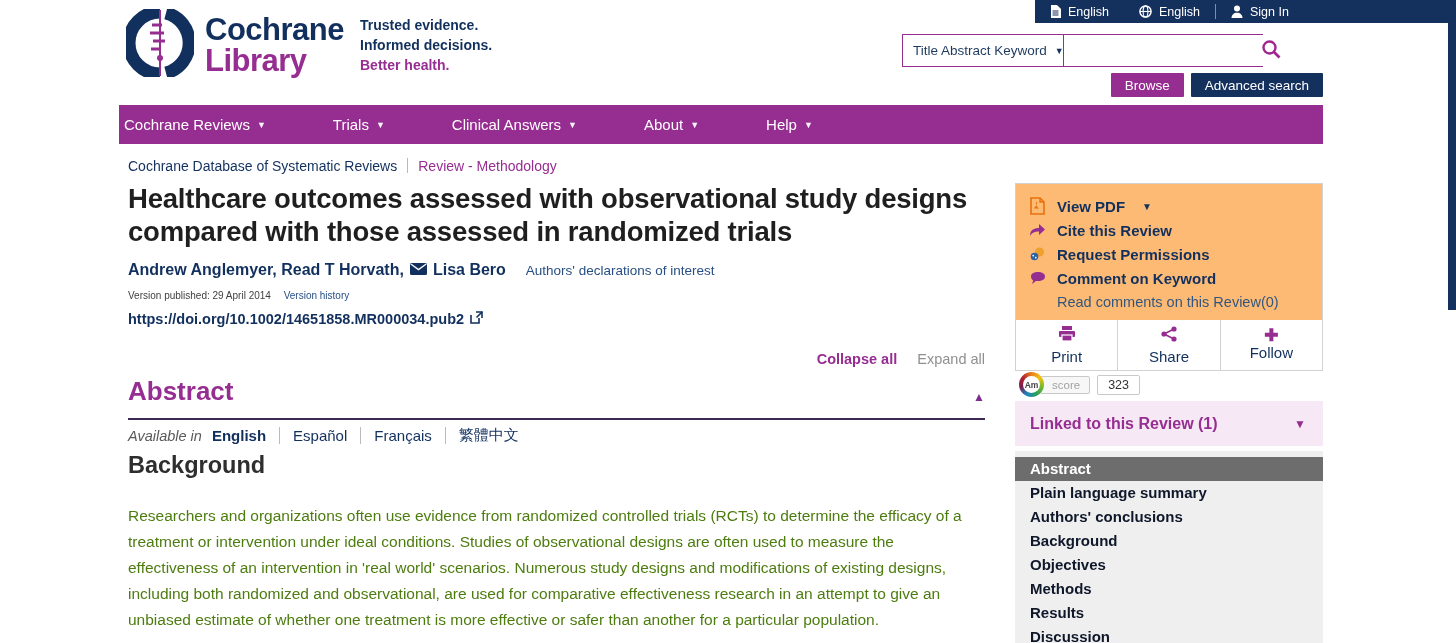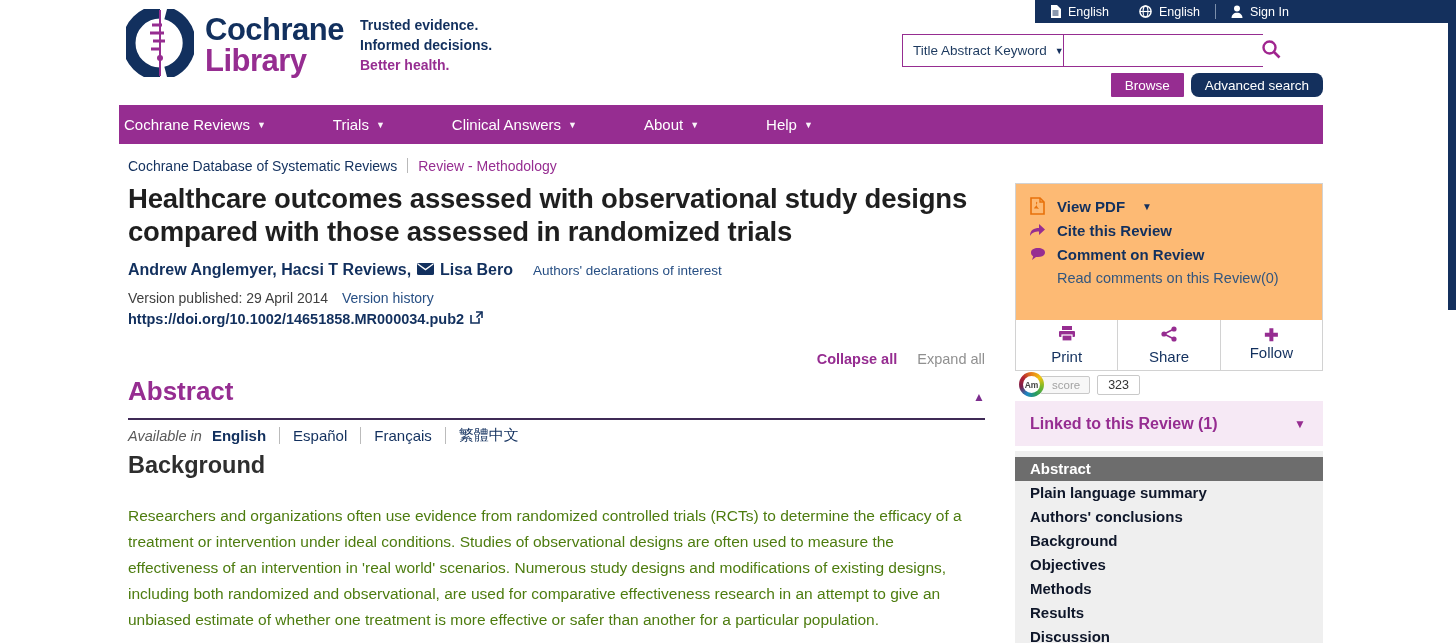--- a/index.html
+++ b/index.html
@@ -35,42 +35,42 @@
   .search-scope {
     width:161px; border-right:1px solid #962d91; display:flex; align-items:center;
     padding:0 8px 0 10px; font-size:13.5px; color:#1d3a5f; cursor:pointer; white-space:nowrap;
   }
   .search-scope .caret { margin-left:8px; font-size:9px; color:#14305d; }
   .search-input { flex:1; border:0; outline:none; font-size:14px; padding:0 8px; font-family:"Liberation Sans",sans-serif; }
   .search-btn { width:44px; display:flex; align-items:center; justify-content:center; cursor:pointer; background:#fff; border:0; }
   .hdr-links { left:902px; top:73px; width:421px; height:24px; display:flex; justify-content:flex-end; gap:7px; }
   .btn { border:0; color:#fff; font-size:13.5px; font-family:"Liberation Sans",sans-serif; padding:0 14px; height:24px; cursor:pointer; border-radius:1px; }
   .btn-browse { background:#962d91; }
-  .btn-adv { background:#14305d;border-radius:8px; }
+  .btn-adv { background:#14305d; }
 
   
   .nav { left:119px; top:105px; width:1204px; height:39px; background:#962d91; display:flex; align-items:stretch; }
   .nav-items { display:flex; align-items:center; padding-left:5px; }
   .nav-item { color:#fff; font-size:15px; margin-right:67px; display:flex; align-items:center; gap:7px; cursor:pointer; white-space:nowrap; }
   .nav-item .caret { font-size:9px; opacity:.95; }
   .nav-about {
     margin-left:auto; width:183px; background:#14305d; color:#fff; font-size:15px;
     display:flex; align-items:center; justify-content:center; gap:10px; cursor:pointer;
   }
   .nav-about .arr { font-size:11px; }
 
   
   .breadcrumb { left:128px; top:158px; font-size:14px; display:flex; }
   .bc-db { color:#12305e; cursor:pointer; }
   .bc-sep { width:1px; height:15px; background:#b9b9b9; margin:0 10px; }
   .bc-type { color:#962d91; }
   .title { left:128px; top:183px; width:880px; font-size:27.5px; font-weight:bold; line-height:32.5px; color:#1f1f1f; letter-spacing:-0.2px; }
   .authors { left:128px; top:261px; font-size:16px; font-weight:bold; color:#12305e; display:flex; align-items:center; gap:6px; }
   .declarations { font-size:13.5px; font-weight:normal; color:#274f84; margin-left:14px; cursor:pointer; }
-  .version { left:128px; top:290px; font-size:14px; color:#3f3f3f; }
+  .version { left:128px; top:290px; font-size:10px; color:#3f3f3f; }
   .version-history { color:#274f84; margin-left:10px; cursor:pointer; }
   .doi { left:128px; top:311px; font-size:14.5px; font-weight:bold; color:#12305e; display:flex; align-items:center; gap:6px; cursor:pointer; }
 
   
   .section-controls { left:128px; top:351px; width:857px; text-align:right; font-size:14.5px; }
   .collapse-all { color:#962d91; font-weight:bold; margin-right:16px; cursor:pointer; }
   .expand-all { color:#909090; cursor:pointer; }
 
   
   .abstract-head { left:128px; top:376px; width:857px; border-bottom:2px solid #3f2a56; padding-bottom:12px; display:flex; align-items:flex-end; }
@@ -213,21 +213,21 @@
 
 <div class="abs breadcrumb">
   <span class="bc-db">Cochrane Database of Systematic Reviews</span>
   <span class="bc-sep"></span>
   <span class="bc-type">Review - Methodology</span>
 </div>
 
 <h1 class="abs title">Healthcare outcomes assessed with observational study designs compared with those assessed in randomized trials</h1>
 
 <div class="abs authors">
-  <span>Andrew Anglemyer, Hacsi T Reviews,</span>
+  <span>Andrew Anglemyer, Read T Horvath,</span>
   <span>
     <svg width="17" height="12" viewBox="0 0 17 12">
         <rect width="17" height="12" rx="1.5" fill="#12305e"></rect>
         <path d="M0.8 1l7.7 5.6L16.2 1" stroke="#fff" stroke-width="1.3" fill="none"></path>
       </svg>
   </span>
   <span>Lisa Bero</span>
   <span class="declarations">Authors' declarations of interest</span>
 </div>
 
@@ -287,25 +287,36 @@
   <div class="action-row">
     <span class="ico">
       <svg width="17" height="14" viewBox="0 0 17 14">
           <path d="M1 13c0-6 4-8 9-8V1l6 5.5L10 12V8.5C6 8.5 3 9.5 1 13z" fill="#962d91"></path>
         </svg>
     </span>
     <span>Cite this Review</span>
   </div>
   <div class="action-row">
     <span class="ico">
+      <svg width="15" height="14" viewBox="0 0 15 14">
+          <circle cx="9.5" cy="5" r="4.6" fill="#f0a12d"></circle>
+          <circle cx="4.5" cy="9.5" r="3.8" fill="#2d62a8"></circle>
+          <circle cx="3.2" cy="8.6" r="0.9" fill="#fff"></circle>
+          <circle cx="5.8" cy="10.6" r="0.9" fill="#fff"></circle>
+        </svg>
+    </span>
+    <span>Request Permissions</span>
+  </div>
+  <div class="action-row">
+    <span class="ico">
       <svg width="16" height="14" viewBox="0 0 16 14">
           <path d="M1 5.5C1 2.5 4 1 8 1s7 1.5 7 4.5S12 10 8 10c-.7 0-1.3 0-2-.1L2 13l1.2-3.6C1.8 8.6 1 7.2 1 5.5z" fill="#962d91"></path>
         </svg>
     </span>
-    <span>Comment on Review</span>
+    <span>Comment on Keyword</span>
   </div>
   <div class="read-comments">Read comments on this Review(0)</div>
 </div>
 
 <div class="abs psf-row">
   <div class="psf-cell">
     <span>
       <svg width="18" height="16" viewBox="0 0 18 16">
           <rect x="4" y="0" width="10" height="4" fill="#962d91"></rect>
           <rect x="1" y="5" width="16" height="6" rx="1" fill="#962d91"></rect>

